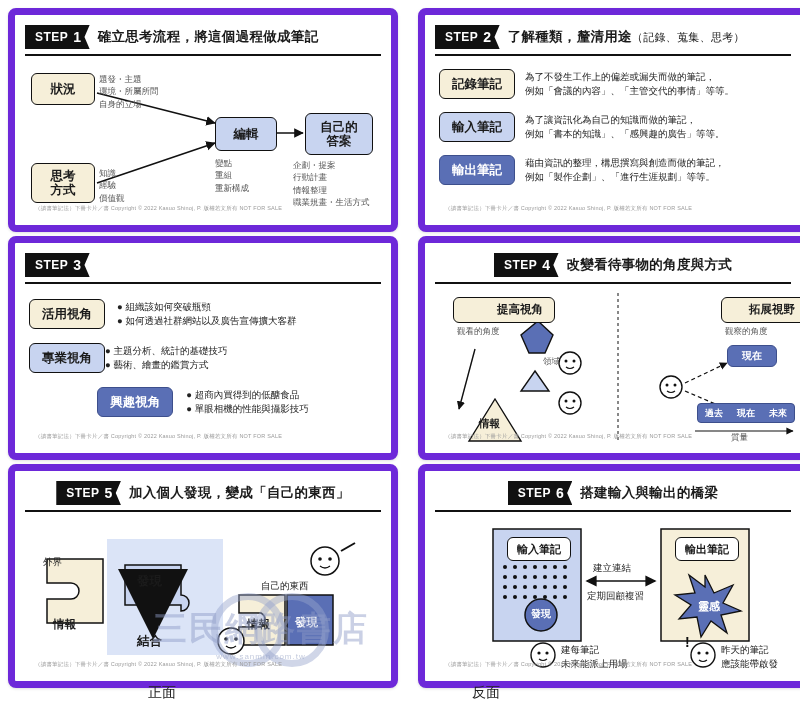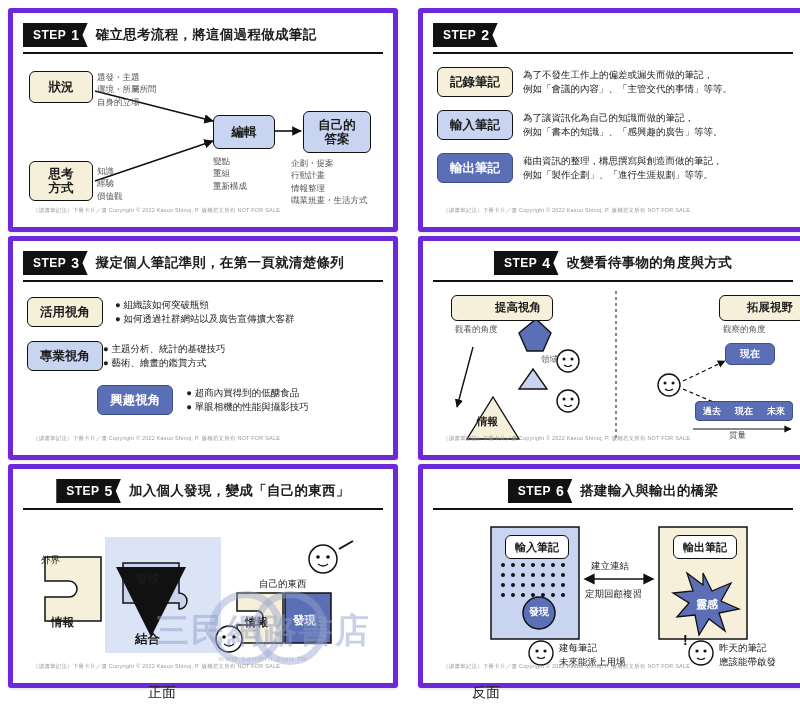--- a/index.html
+++ b/index.html
@@ -1,18 +1,18 @@
 <!DOCTYPE html>
 <html><head>
 <meta charset="utf-8">
 <style>
   html,body{margin:0;padding:0;background:#ffffff;}
   body{width:800px;height:717px;font-family:"Liberation Sans","DejaVu Sans",sans-serif;color:#1b1b1b;position:relative;overflow:hidden;}
   .grid{position:absolute;left:0;top:0;width:800px;height:680px;display:grid;grid-template-columns:390px 390px;grid-template-rows:224px 224px 224px;column-gap:20px;row-gap:4px;padding:8px 0 0 8px;box-sizing:border-box;}
-  .card{position:relative;background:#fff;border:5px solid #6d28d9;border-radius:3px;box-shadow:0 1px 3px rgba(0,0,0,.13);overflow:hidden;}
+  .card{position:relative;background:#fff;border:7px solid #6d28d9;border-radius:8px;box-shadow:0 1px 3px rgba(0,0,0,.13);overflow:hidden;}
   .inner{position:absolute;left:10px;top:10px;right:10px;bottom:10px;}
   
   .hdr{display:flex;align-items:center;gap:8px;}
   .badge{background:#111;color:#fff;font-weight:bold;font-size:12px;letter-spacing:.5px;padding:4px 8px 4px 10px;display:flex;align-items:center;gap:5px;clip-path:polygon(0 0,100% 0,92% 50%,100% 100%,0 100%);}
   .badge .num{font-size:14px;}
   .hdr-title{font-size:13.5px;font-weight:bold;letter-spacing:.3px;}
   .hdr-title .sm{font-size:11px;font-weight:normal;}
   .rule{border-bottom:2px solid #111;margin-top:5px;}
   
   .pill{border:1.6px solid #111;border-radius:6px;font-size:12.5px;font-weight:bold;display:flex;align-items:center;justify-content:center;text-align:center;line-height:1.15;}
@@ -95,20 +95,23 @@
     </div>
   </div>
 
   <div class="card">
     <div class="inner">
       <div class="hdr">
         <div class="badge">
           <span>STEP</span>
           <span class="num">2</span>
         </div>
+        <div class="hdr-title">
+          <span>了解種類，釐清用途</span><span class="sm">（記錄、蒐集、思考）</span>
+        </div>
       </div>
       <div class="rule"></div>
 
       <div style="position:absolute;left:4px;top:44px;right:4px;">
         <div style="display:flex;align-items:center;gap:10px;margin-bottom:13px;">
           <div class="pill cream" style="width:74px;height:28px;flex:none;">
             <span>記錄筆記</span>
           </div>
           <div>
             <div class="note dark">為了不發生工作上的偏差或漏失而做的筆記，</div>
@@ -138,21 +141,20 @@
     </div>
   </div>
 
   <div class="card">
     <div class="inner">
       <div class="hdr">
         <div class="badge">
           <span>STEP</span>
           <span class="num">3</span>
         </div>
-        <div class="hdr-title">擬定個人筆記準則，在第一頁就清楚條列</div>
       </div>
       <div class="rule"></div>
 
       <div style="position:absolute;left:4px;top:46px;right:4px;">
         <div style="display:flex;align-items:center;gap:12px;margin-bottom:14px;">
           <div class="pill cream" style="width:74px;height:28px;flex:none;">
             <span>活用視角</span>
           </div>
           <div>
             <div class="note dark">● <span>組織該如何突破瓶頸</span></div>

